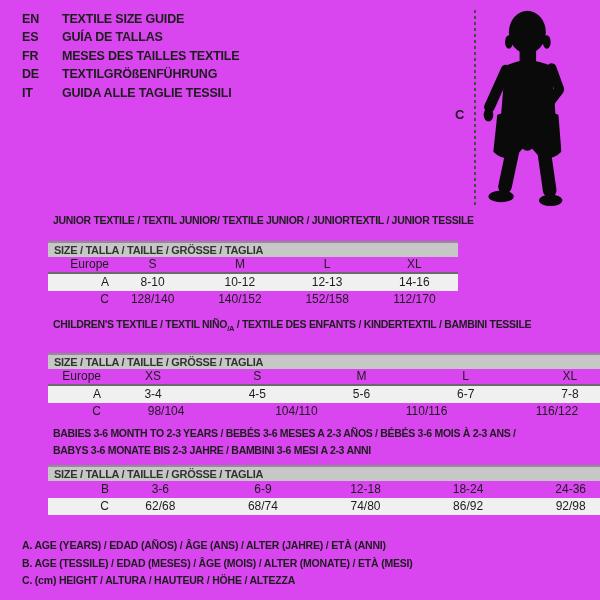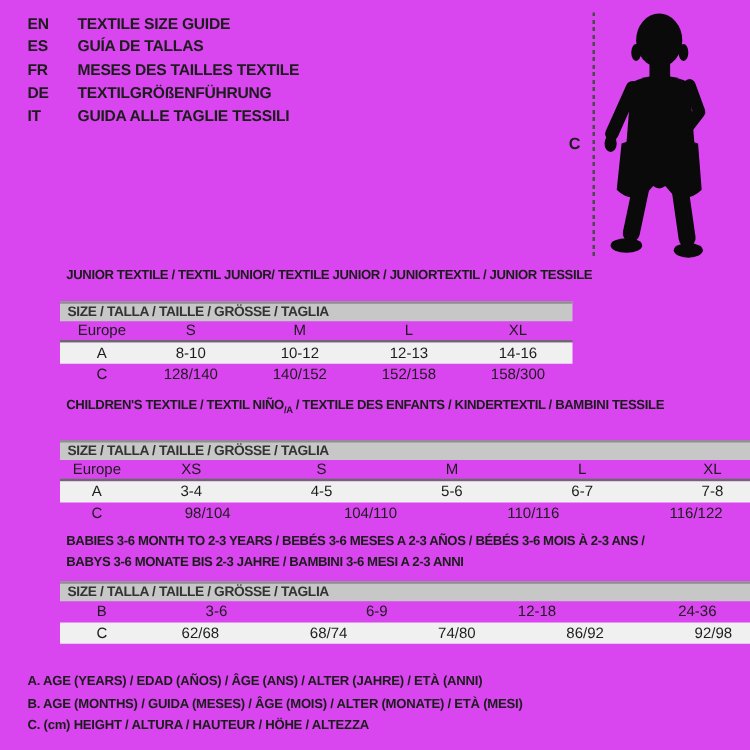--- a/index.html
+++ b/index.html
@@ -72,21 +72,21 @@
   .t3 .size-bar { margin-top: 6px; }
 
   .trow {
     display: flex;
     height: 17px; line-height: 17px;
     font-size: 12px; font-weight: 400;
     box-sizing: border-box;
   }
   .trow.shaded { background: #f0f0f0; }
   .trow.hdr-underline { border-bottom: 2px solid #6a6a6a; line-height: 15px; }
-  .rlabel { padding-left: 6px; text-align: center; }
+  .rlabel { padding-left: 6px; text-align: right; }
   .t1 .rlabel, .t3 .rlabel { width: 55px; }
   .t2 .rlabel { width: 47px; }
   .cell { flex: 1; text-align: center; }
 
   
   .footnotes { position: absolute; left: 22px; top: 537px; }
   .fn {
     height: 17.5px; line-height: 17.5px;
     font-size: 10.5px; font-weight: 700;
     letter-spacing: -0.2px;
@@ -157,21 +157,21 @@
       <span class="cell">8-10</span>
       <span class="cell">10-12</span>
       <span class="cell">12-13</span>
       <span class="cell">14-16</span>
     </div>
     <div class="trow">
       <span class="rlabel">C</span>
       <span class="cell">128/140</span>
       <span class="cell">140/152</span>
       <span class="cell">152/158</span>
-      <span class="cell">158/300</span>
+      <span class="cell">112/170</span>
     </div>
   </section>
 
   <section class="tbl t2">
     <div class="tbl-title"><span>CHILDREN'S TEXTILE / TEXTIL NIÑO</span><span class="sub">/A</span><span> / TEXTILE DES ENFANTS / KINDERTEXTIL / BAMBINI TESSILE</span></div>
     <div class="size-bar">SIZE / TALLA / TAILLE / GRÖSSE / TAGLIA</div>
     <div class="trow hdr-underline">
       <span class="rlabel">Europe</span>
       <span class="cell">XS</span>
       <span class="cell">S</span>
@@ -200,31 +200,32 @@
     <div class="tbl-title">
       <div>BABIES 3-6 MONTH TO 2-3 YEARS / BEBÉS 3-6 MESES A 2-3 AÑOS / BÉBÉS 3-6 MOIS À 2-3 ANS /</div>
       <div>BABYS 3-6 MONATE BIS 2-3 JAHRE / BAMBINI 3-6 MESI A 2-3 ANNI</div>
     </div>
     <div class="size-bar">SIZE / TALLA / TAILLE / GRÖSSE / TAGLIA</div>
     <div class="trow">
       <span class="rlabel">B</span>
       <span class="cell">3-6</span>
       <span class="cell">6-9</span>
       <span class="cell">12-18</span>
+      <span class="cell">18-24</span>
       <span class="cell">24-36</span>
     </div>
     <div class="trow shaded">
       <span class="rlabel">C</span>
       <span class="cell">62/68</span>
       <span class="cell">68/74</span>
       <span class="cell">74/80</span>
       <span class="cell">86/92</span>
       <span class="cell">92/98</span>
     </div>
   </section>
 
   <div class="footnotes">
     <div class="fn">A. AGE (YEARS) / EDAD (AÑOS) / ÂGE (ANS) / ALTER (JAHRE) / ETÀ (ANNI)</div>
-    <div class="fn">B. AGE (MONTHS) / GUIDA (MESES) / ÂGE (MOIS) / ALTER (MONATE) / ETÀ (MESI)</div>
+    <div class="fn">B. AGE (TESSILE) / EDAD (MESES) / ÂGE (MOIS) / ALTER (MONATE) / ETÀ (MESI)</div>
     <div class="fn">C. (cm) HEIGHT / ALTURA / HAUTEUR / HÖHE / ALTEZZA</div>
   </div>
 
 </div>
 
 </body></html>

